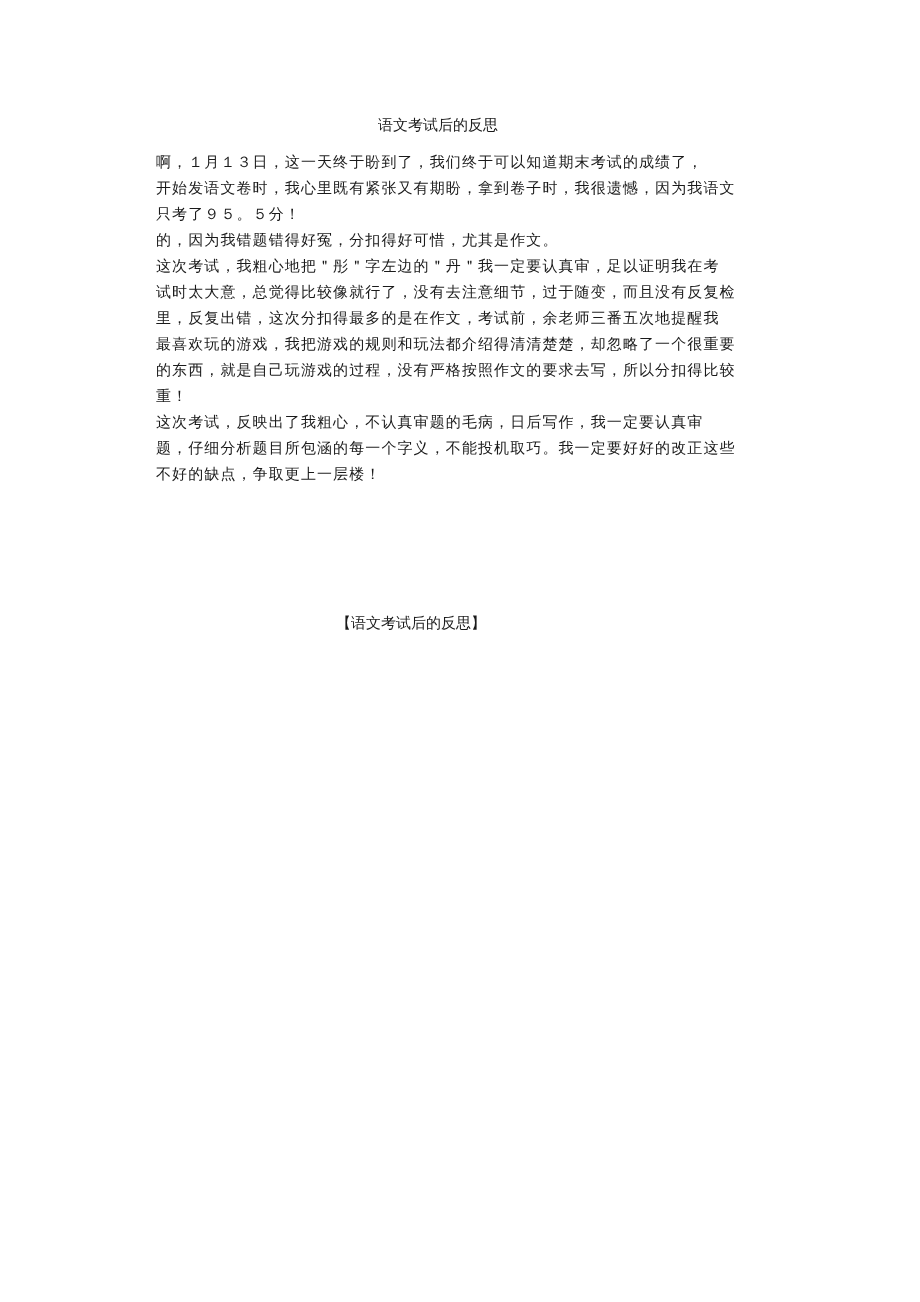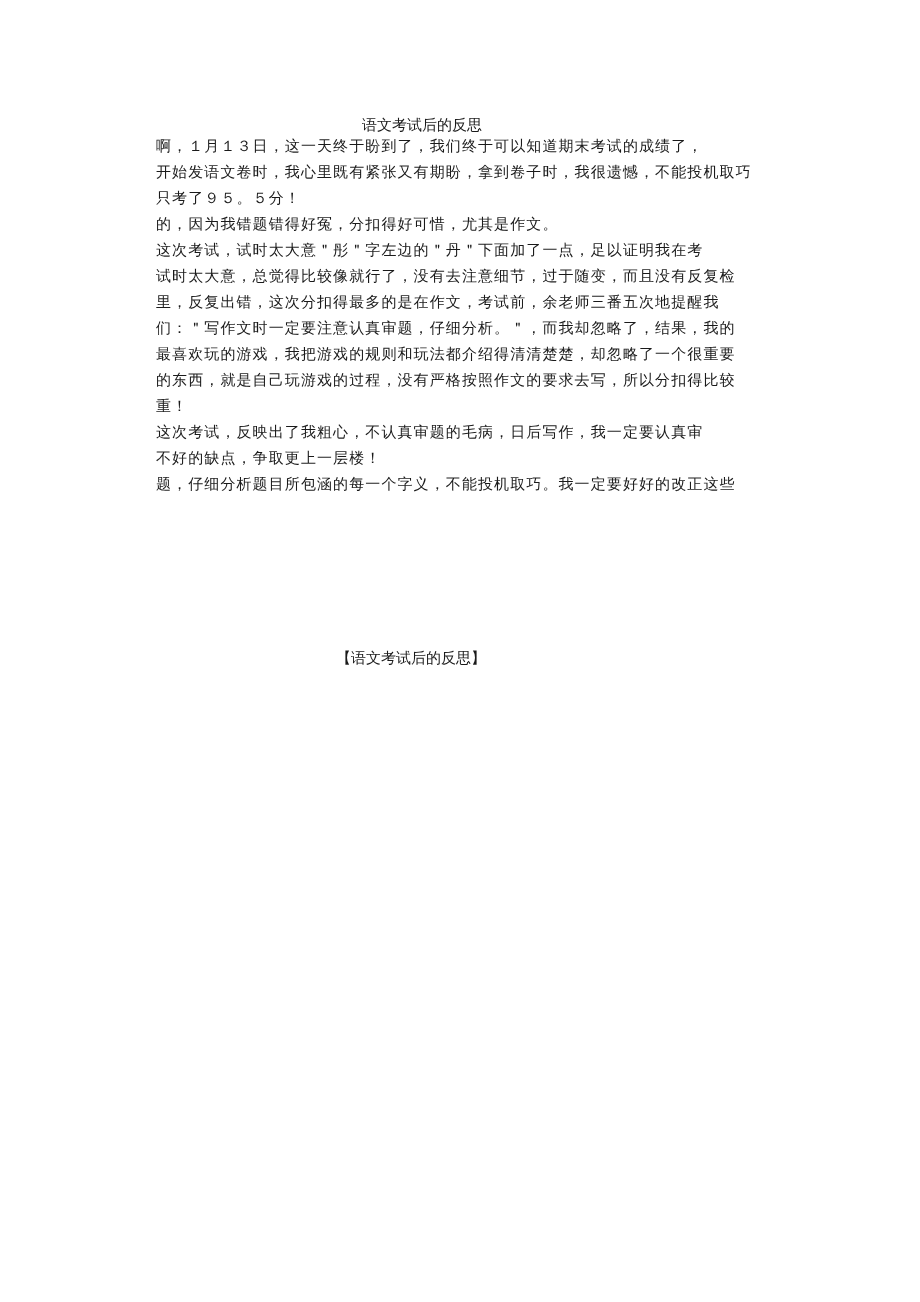--- a/index.html
+++ b/index.html
@@ -18,68 +18,68 @@
     .page {
       position: absolute;
       left: 0; top: 0;
       width: 920px;
       height: 1302px;
       background: #ffffff;
     }
     .title {
       position: absolute;
       top: 115px;
-      left: 0;
+      left: 16px;
       width: 780px;
       text-align: center;
       font-size: 15px;
       line-height: 20px;
       white-space: nowrap;
       padding-left: 32px;
     }
     .body-text {
       position: absolute;
       left: 156px;
-      top: 133px;
+      top: 151px;
       width: 590px;
+      font-family: Liberation Mono, monospace;
     }
     .line {
       display: block;
       height: 26px;
       line-height: 26px;
       font-size: 15px;
       white-space: nowrap;
       letter-spacing: 1.1px;
     }
     .footer-title {
       position: absolute;
-      top: 647px;
+      top: 612px;
       left: 336px;
       font-size: 15px;
       line-height: 22px;
       white-space: nowrap;
     }
   </style>
 </head>
 <body>
 
 <div class="page">
   <div class="title">语文考试后的反思</div>
 
   <div class="body-text">
     <span class="line">啊，１月１３日，这一天终于盼到了，我们终于可以知道期末考试的成绩了，</span>
-    <span class="line">开始发语文卷时，我心里既有紧张又有期盼，拿到卷子时，我很遗憾，不能投机取巧</span>
+    <span class="line">开始发语文卷时，我心里既有紧张又有期盼，拿到卷子时，我很遗憾，因为我语文</span>
     <span class="line">只考了９５。５分！</span>
     <span class="line">的，因为我错题错得好冤，分扣得好可惜，尤其是作文。</span>
-    <span class="line">这次考试，试时太大意＂彤＂字左边的＂丹＂下面加了一点，足以证明我在考</span>
+    <span class="line">这次考试，我粗心地把＂彤＂字左边的＂丹＂我一定要认真审，足以证明我在考</span>
     <span class="line">试时太大意，总觉得比较像就行了，没有去注意细节，过于随变，而且没有反复检</span>
     <span class="line">里，反复出错，这次分扣得最多的是在作文，考试前，余老师三番五次地提醒我</span>
-    <span class="line">们：＂写作文时一定要注意认真审题，仔细分析。＂，而我却忽略了，结果，我的</span>
     <span class="line">最喜欢玩的游戏，我把游戏的规则和玩法都介绍得清清楚楚，却忽略了一个很重要</span>
     <span class="line">的东西，就是自己玩游戏的过程，没有严格按照作文的要求去写，所以分扣得比较</span>
     <span class="line">重！</span>
     <span class="line">这次考试，反映出了我粗心，不认真审题的毛病，日后写作，我一定要认真审</span>
+    <span class="line">题，仔细分析题目所包涵的每一个字义，不能投机取巧。我一定要好好的改正这些</span>
     <span class="line">不好的缺点，争取更上一层楼！</span>
-    <span class="line">题，仔细分析题目所包涵的每一个字义，不能投机取巧。我一定要好好的改正这些</span>
   </div>
 
   <div class="footer-title">【语文考试后的反思】</div>
 </div>
 
 </body></html>

